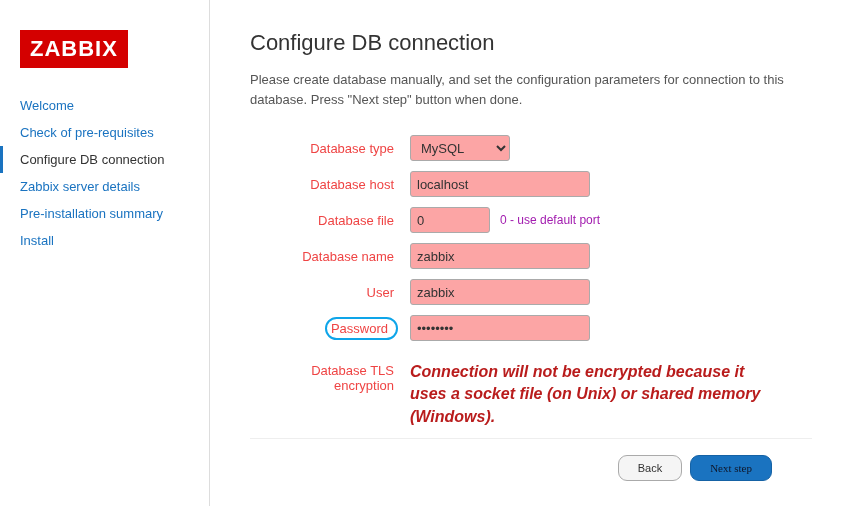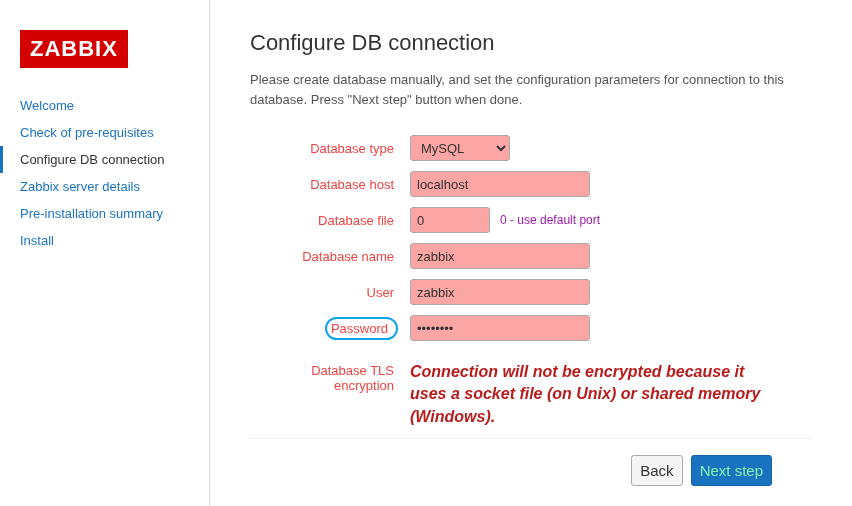--- a/index.html
+++ b/index.html
@@ -167,33 +167,34 @@
     .footer {
       display: flex;
       justify-content: flex-end;
       padding: 16px 40px 16px 0;
       border-top: 1px solid #eee;
       gap: 8px;
       margin-top: auto;
     }
 
     .btn {
-      padding: 6px 8px;
-      font-size: 15px;
-      border-radius: 3px;
+      padding: 6px 19px;
+      font-size: 11px;
+      border-radius: 9px;
       cursor: pointer;
       border: 1px solid #aaa;
       background: #f5f5f5;
       color: #333;
     }
 
     .btn-primary {
       background: #1a73c0;
-      color: #86efac;
+      color: #0f172a;
       border-color: #1562a5;
+      font-family: Liberation Serif, serif;
     }
 
     .main-content-wrap {
       display: flex;
       flex-direction: column;
       height: 100%;
     }
 
     .form-section {
       flex: 1;

